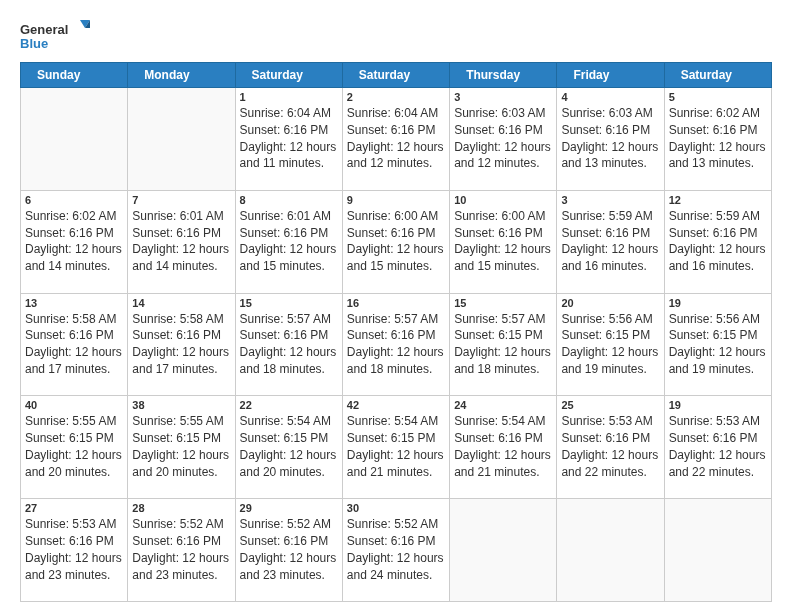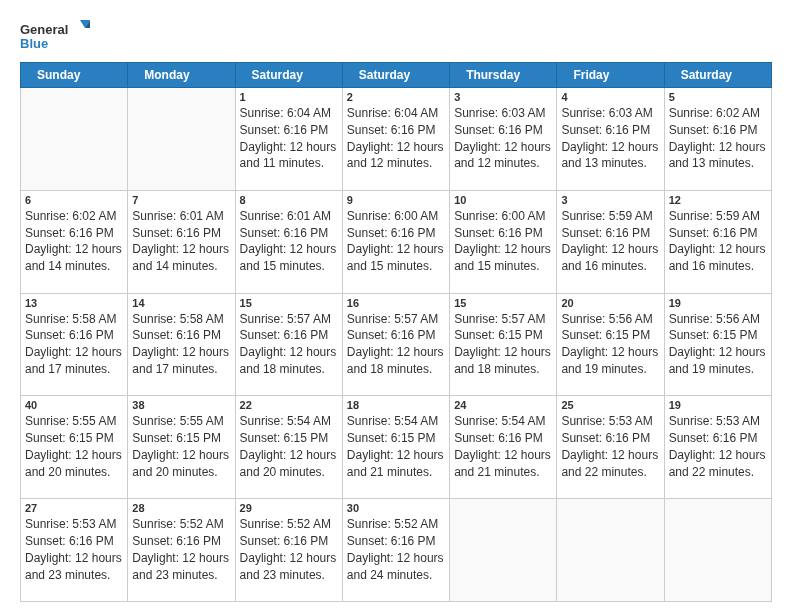--- a/index.html
+++ b/index.html
@@ -274,21 +274,21 @@
 and 20 minutes.</div>
           </td>
           <td>
             <span class="day-num">22</span>
             <div class="day-info" style="white-space: pre-line;">Sunrise: 5:54 AM
 Sunset: 6:15 PM
 Daylight: 12 hours
 and 20 minutes.</div>
           </td>
           <td>
-            <span class="day-num">18</span>
+            <span class="day-num">42</span>
             <div class="day-info" style="white-space: pre-line;">Sunrise: 5:54 AM
 Sunset: 6:15 PM
 Daylight: 12 hours
 and 21 minutes.</div>
           </td>
           <td>
             <span class="day-num">24</span>
             <div class="day-info" style="white-space: pre-line;">Sunrise: 5:54 AM
 Sunset: 6:16 PM
 Daylight: 12 hours

